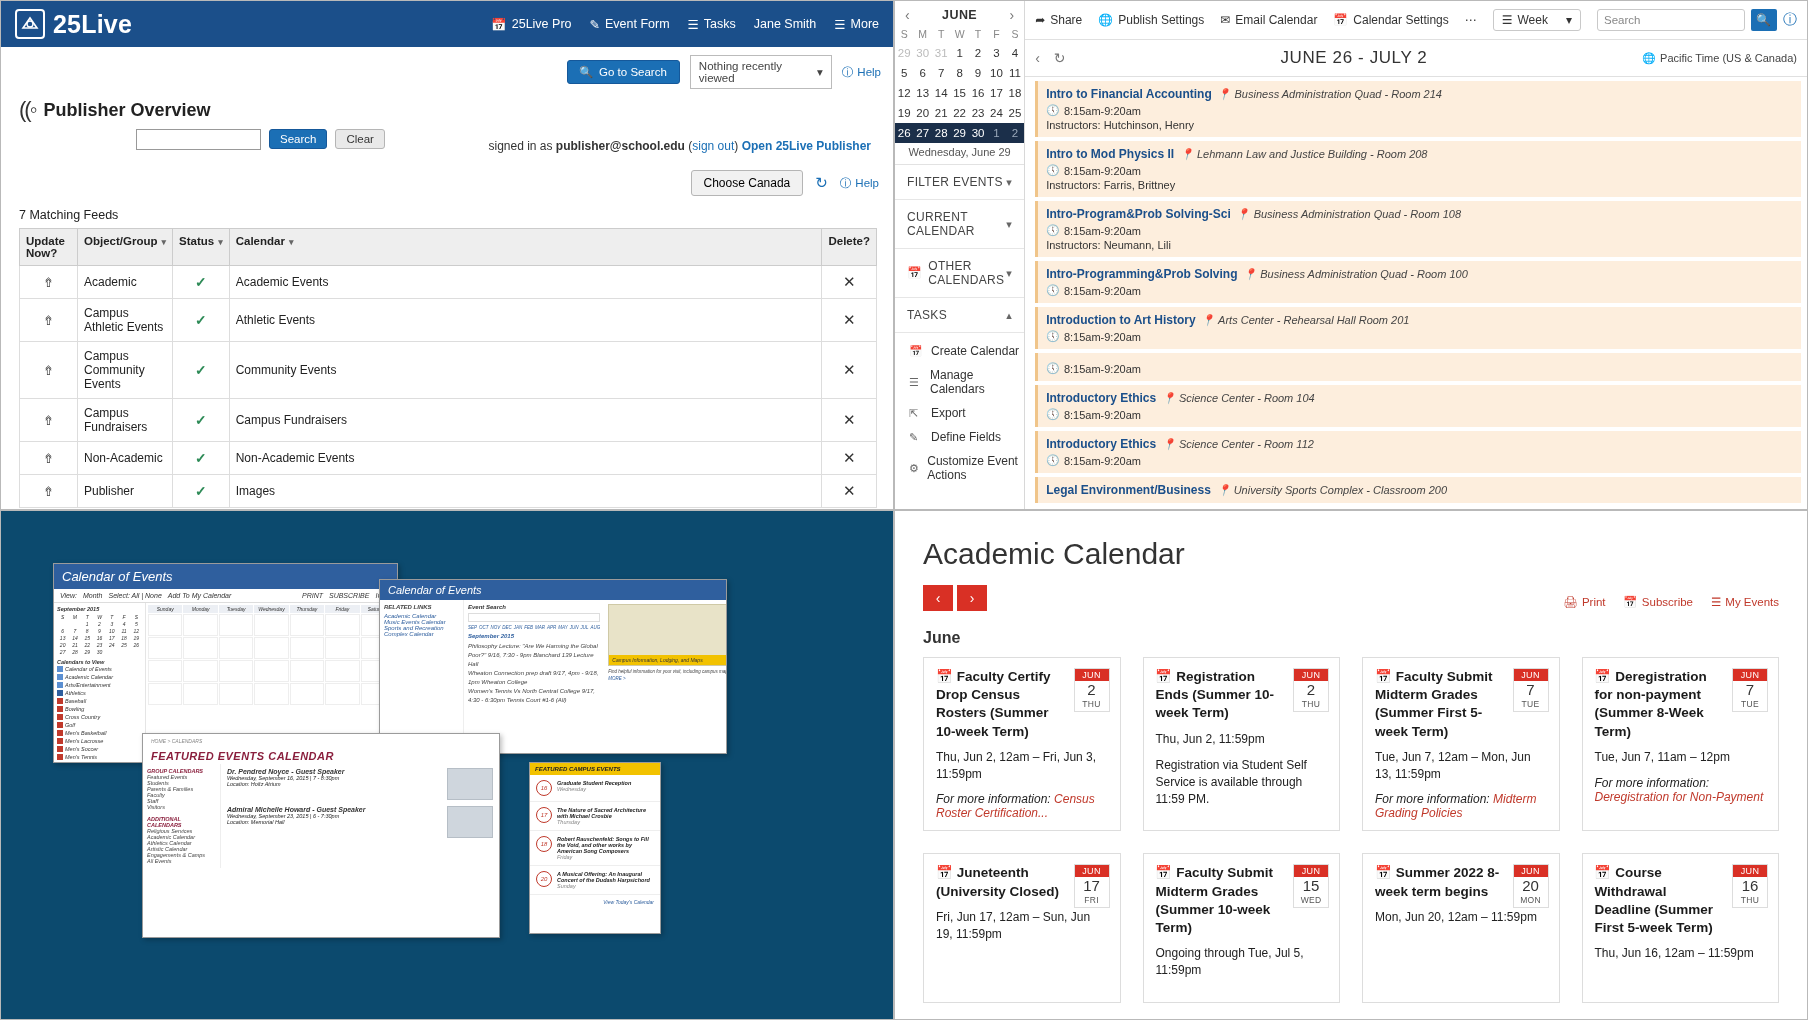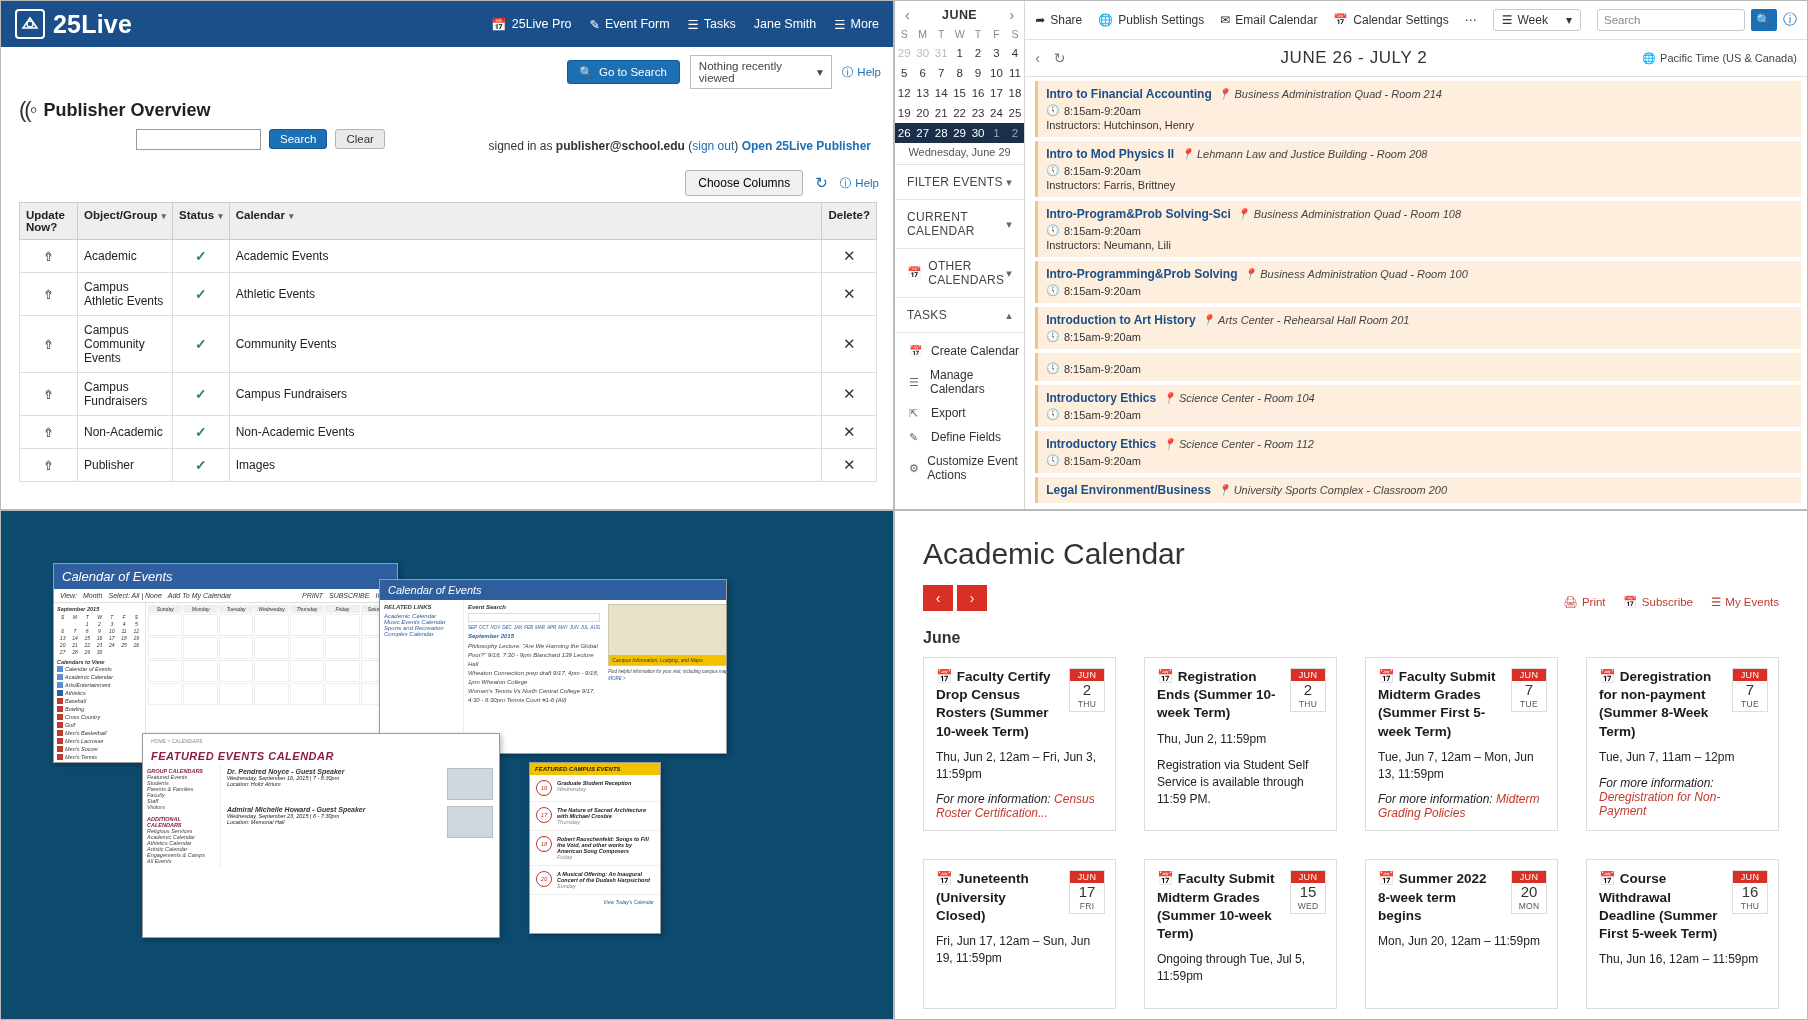--- a/index.html
+++ b/index.html
@@ -161,21 +161,21 @@
   .q4 { background:#fff; padding: 26px 28px; }
   .ac-title { font-size:30px; color:#333; font-weight:normal; }
   .ac-navrow { display:flex; align-items:center; gap:4px; margin-top:14px; }
   .ac-nav {
     width:30px;height:26px;background:#d93025;color:#fff;display:flex;align-items:center;
     justify-content:center;font-size:14px;
   }
   .ac-tools { position:absolute; right:28px; top:84px; display:flex; gap:18px; font-size:11.5px; color:#c0392b; }
   .ac-tools span { display:flex; align-items:center; gap:4px; }
   .ac-month { font-size:16px; font-weight:bold; color:#333; margin:18px 0 10px; }
-  .cards { display:grid; grid-template-columns: repeat(4, 1fr); gap:28px; }
+  .cards { display:grid; grid-template-columns: repeat(4, 1fr); gap:22px; }
   .card { border:1px solid #ddd; padding:10px 12px; position:relative; min-height:150px; }
   .card .hdr { font-size:13.5px; font-weight:bold; color:#1b1b1b; line-height:1.35; padding-right:46px; }
   .card .hdr .cic { color:#c0392b; margin-right:4px; }
   .card .when { font-size:12px; color:#222; margin-top:8px; line-height:1.4; }
   .card .desc { font-size:12px; color:#222; margin-top:10px; line-height:1.4; }
   .card .more { font-size:12px; color:#222; margin-top:10px; font-style:italic; }
   .card .more a { color:#c0392b; font-style:italic; text-decoration:none; }
   .datechip {
     position:absolute; right:10px; top:10px; width:36px; border:1px solid #ddd; text-align:center;
   }
@@ -248,28 +248,29 @@
       </div>
 
       <div class="signed-in">
         <span>signed in as</span>
         <span class="bold">publisher@school.edu</span>
         (<a href="#">sign out</a>)
         <a href="#" class="bold">Open 25Live Publisher</a>
       </div>
 
       <div class="cols-row">
-        <button class="btn-cols">Choose Columns</button>
+        <button class="btn-cols">Choose Canada</button>
         <span style="color:#1b6fb5;font-size:15px;">↻</span>
         <span class="help-link">
           <span>ⓘ</span>
           <span>Help</span>
         </span>
       </div>
 
+      <div class="matching">7 Matching Feeds</div>
 
       <table class="feeds">
         <thead>
           <tr>
             <th style="width:58px">Update Now?</th>
             <th class="th-sort" style="width:82px">Object/Group</th>
             <th class="th-sort" style="width:54px">Status</th>
             <th class="th-sort">Calendar</th>
             <th style="width:52px">Delete?</th>
           </tr>

